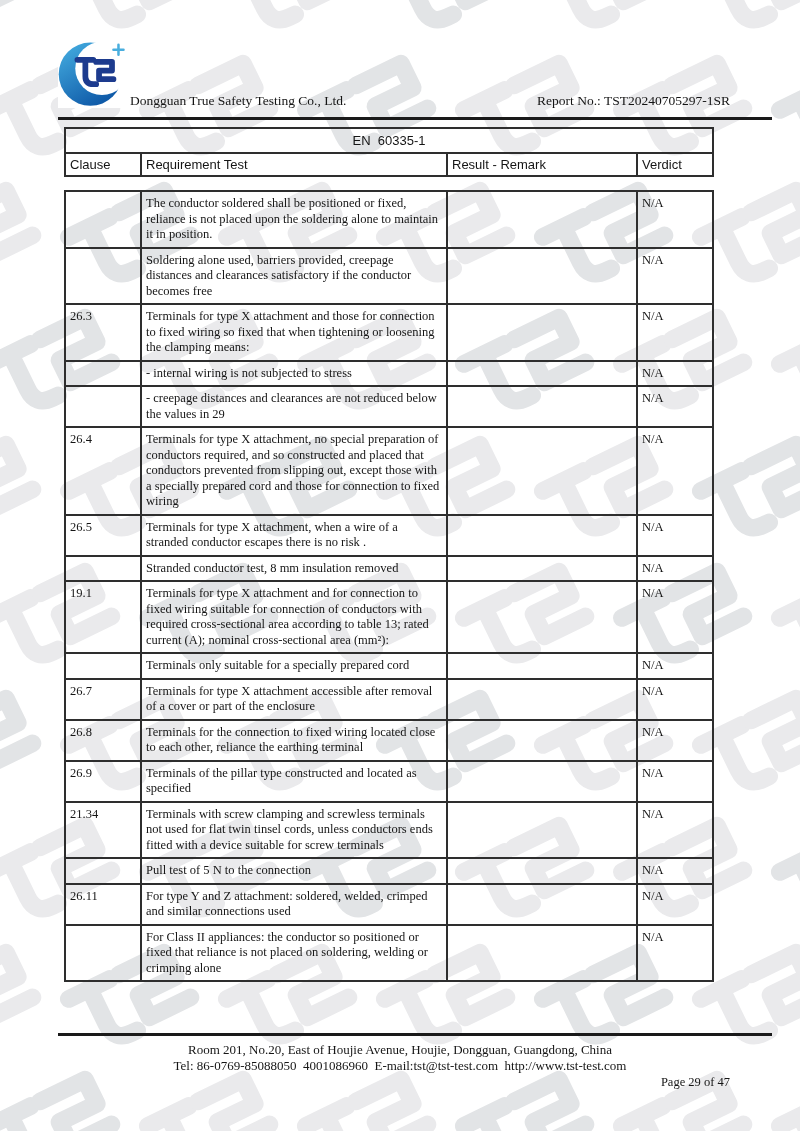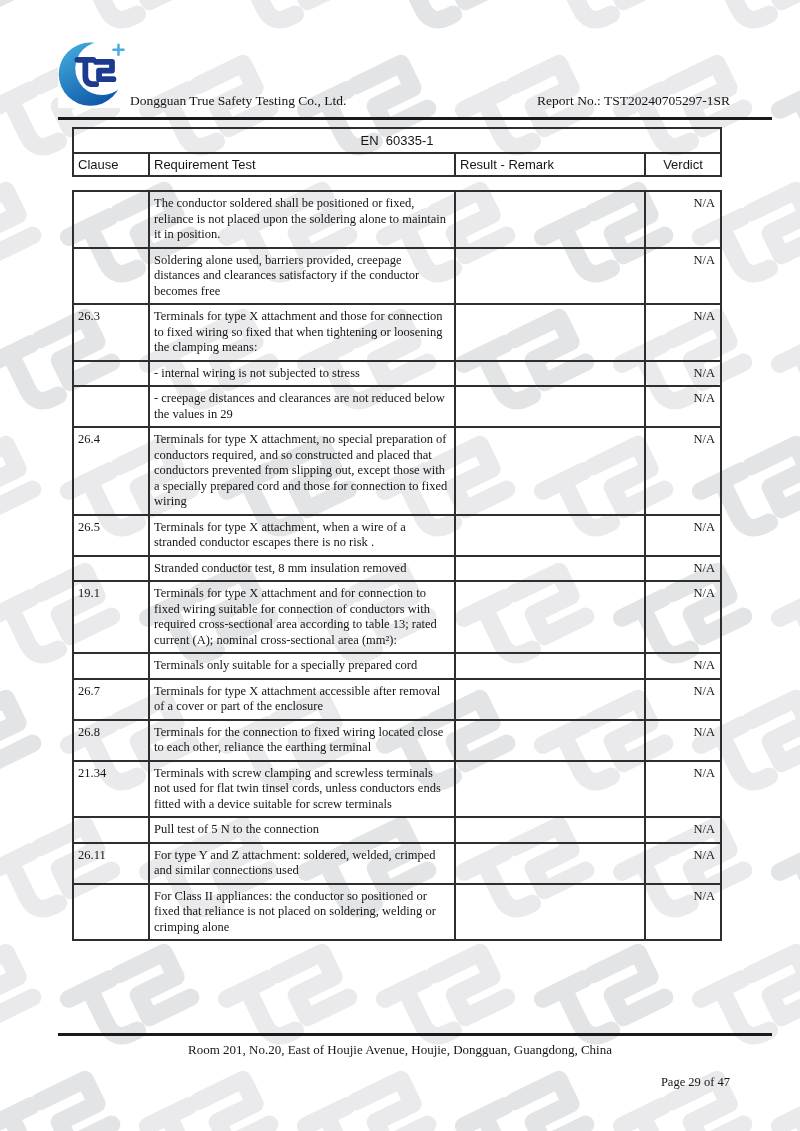--- a/index.html
+++ b/index.html
@@ -22,42 +22,42 @@
     font-size:13.5px; white-space:pre;
   }
   .report-no {
     position:absolute; right:70px; top:93px;
     font-size:13.5px; white-space:pre; text-align:right;
   }
   .rule { position:absolute; left:58px; width:714px; height:3px; background:#1a1a1a; }
   .rule-top { top:117px; }
   .rule-bottom { top:1033px; }
 
-  table { border-collapse:collapse; table-layout:fixed; position:absolute; left:72px; width:648px; background:transparent; }
+  table { border-collapse:collapse; table-layout:fixed; position:absolute; left:64px; width:648px; background:transparent; }
   #header-table { top:127px; }
   #body-table { top:190px; }
   td, th { border:2px solid #2e2e2e; background:transparent; }
 
   #header-table .std-cell {
     height:21px; text-align:center; vertical-align:middle;
     font-family:"Liberation Sans", sans-serif; font-size:13px; white-space:pre;
   }
   #header-table th {
     height:21px; vertical-align:middle; text-align:left;
     font-family:"Liberation Sans", sans-serif; font-weight:normal; font-size:13px;
     padding:0 4px;
   }
-  #header-table th.verdict-head { text-align:center; }
+  #header-table th.verdict-head { text-align:left; }
 
   #body-table td {
     vertical-align:top;
     font-size:12.5px; line-height:15.5px;
     padding:4px 5px 4px 4px;
   }
-  #body-table td.verdict { text-align:right;margin-top:28px; }
+  #body-table td.verdict { text-align:left;margin-top:28px; }
 
   .footer-address, .footer-contact {
     position:absolute; left:0; width:100%;
     text-align:center; font-size:13px; white-space:pre;
   }
   .footer-address { top:1042px; }
   .footer-contact { top:1058px; }
   .page-number {
     position:absolute; right:70px; top:1075px;
     font-size:12.5px;
@@ -375,20 +375,26 @@
           <td class="result"></td>
           <td class="verdict">N/A</td>
         </tr>
         <tr>
           <td class="clause">26.8</td>
           <td class="requirement">Terminals for the connection to fixed wiring located close to each other, reliance the earthing terminal</td>
           <td class="result"></td>
           <td class="verdict">N/A</td>
         </tr>
         <tr>
+          <td class="clause">26.9</td>
+          <td class="requirement">Terminals of the pillar type constructed and located as specified</td>
+          <td class="result"></td>
+          <td class="verdict">N/A</td>
+        </tr>
+        <tr>
           <td class="clause">21.34</td>
           <td class="requirement">Terminals with screw clamping and screwless terminals not used for flat twin tinsel cords, unless conductors ends fitted with a device suitable for screw terminals</td>
           <td class="result"></td>
           <td class="verdict">N/A</td>
         </tr>
         <tr>
           <td class="clause"></td>
           <td class="requirement">Pull test of 5 N to the connection</td>
           <td class="result"></td>
           <td class="verdict">N/A</td>
@@ -403,15 +409,16 @@
           <td class="clause"></td>
           <td class="requirement">For Class II appliances: the conductor so positioned or fixed that reliance is not placed on soldering, welding or crimping alone</td>
           <td class="result"></td>
           <td class="verdict">N/A</td>
         </tr>
       </tbody>
   </table>
 
   <div class="rule rule-bottom"></div>
   <div class="footer-address">Room 201, No.20, East of Houjie Avenue, Houjie, Dongguan, Guangdong, China</div>
+  <div class="footer-contact">Tel: 86-0769-85088050  4001086960  E-mail:tst@tst-test.com  http://www.tst-test.com</div>
   <div class="page-number">Page 29 of 47</div>
 
 </div>
 
 </body></html>

